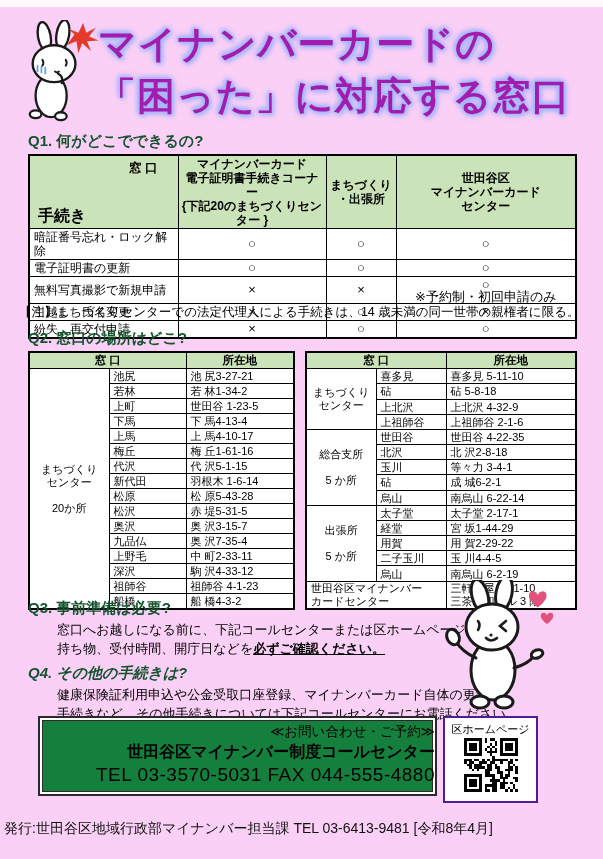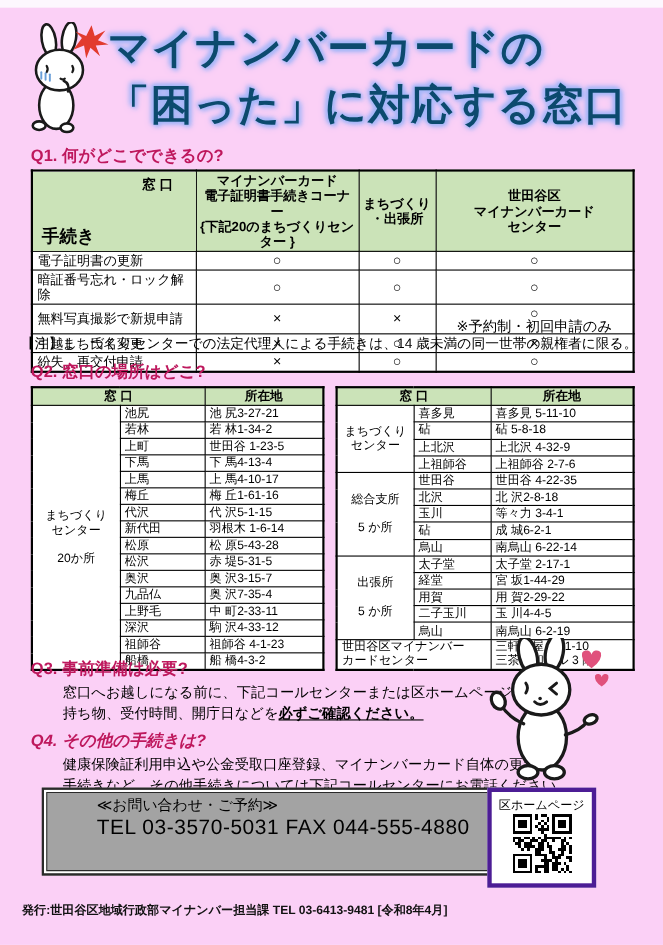--- a/index.html
+++ b/index.html
@@ -3,25 +3,25 @@
 <meta charset="utf-8">
 <style>
   html,body{margin:0;padding:0;}
   body{font-family:"Liberation Sans","DejaVu Sans",sans-serif;}
   .page{position:relative;width:603px;height:859px;background:#fbd0f6;overflow:hidden;color:#000;}
   .top-strip{position:absolute;left:0;top:0;width:603px;height:7px;background:#fdf7fe;}
   .pre{white-space:pre-line;}
 
   
   .mascot-top{position:absolute;left:12px;top:20px;width:88px;height:102px;}
-  .title{position:absolute;left:98px;top:18px;font-size:38px;font-weight:900;line-height:52px;letter-spacing:1px;color:#0c4a6e;
+  .title{position:absolute;left:98px;top:18px;font-size:38px;font-weight:900;line-height:52px;letter-spacing:1px;color:#a21caf;
          text-shadow:0 0 2px #a3b6f8,0 0 5px #a3b6f8,0 0 9px #a3b6f8,2px 2px 4px #a3b6f8,-2px -2px 4px #a3b6f8;}
 
   
-  .qhead{position:absolute;font-size:15px;font-weight:bold;color:#be185d;}
+  .qhead{position:absolute;font-size:15px;font-weight:bold;color:#14532d;}
 
   
   .t1{position:absolute;left:28px;top:154px;width:549px;border-collapse:collapse;table-layout:fixed;background:#fff;border:2px solid #000;}
   .t1 th{background:#cbe3b8;border:1px solid #000;font-size:12px;font-weight:bold;text-align:center;padding:1px 2px;line-height:14px;}
   .t1 td{border:1px solid #000;font-size:12px;padding:1px 4px;line-height:14px;}
   .t1 td.mark{text-align:center;font-size:13px;padding:1px 2px;}
   .t1 tr.r{height:17px;}
   .t1 tr.r-tall{height:15px;}
   .corner{position:relative;height:46px;background-color:#cbe3b8;
     background-image:linear-gradient(to bottom right,rgba(0,0,0,0) calc(50% - 1px),#000 calc(50% - 1px),#000 calc(50% + 0.2px),rgba(0,0,0,0) calc(50% + 0.2px));}
@@ -39,36 +39,36 @@
   .t2 .nm{text-align:left;}
   .t2 .ad{text-align:left;}
   .t2 .ftr{text-align:left;line-height:13px;}
   .t2 td.two{line-height:13px;}
 
   
   .qbody{position:absolute;font-size:13px;line-height:19px;color:#000;}
   .em{font-weight:bold;text-decoration:underline;}
 
   
-  .contact{position:absolute;left:38px;top:716px;width:395px;height:76px;background:#a3a3a3;border:2px solid #2a2a2a;
-           box-shadow:inset 0 0 0 2px #fff,inset 0 0 0 3px #2a2a2a;text-align:left;padding-left:48px;}
+  .contact{position:absolute;left:38px;top:716px;width:395px;height:76px;background:#15803d;border:2px solid #2a2a2a;
+           box-shadow:inset 0 0 0 2px #fff,inset 0 0 0 3px #2a2a2a;text-align:right;}
   .contact .t{font-size:13.5px;margin-top:5px;}
   .contact .n{font-size:16px;font-weight:bold;margin-top:1px;}
   .contact .tel{font-size:19px;margin-top:1px;letter-spacing:0.5px;}
   .contact .h{font-size:11.5px;margin-top:1px;}
 
   
-  .qr-panel{position:absolute;left:443px;top:716px;width:91px;height:83px;background:#fff;border:4px solid #4c1d95;text-align:center;z-index:3;}
+  .qr-panel{position:absolute;left:443px;top:716px;width:91px;height:83px;background:#fff;border:2px solid #4c1d95;text-align:center;z-index:3;}
   .qr-label{font-size:11px;margin-top:4px;}
   .qr-code{margin-top:1px;}
 
   
   .mascot-bottom{position:absolute;left:438px;top:580px;width:120px;height:140px;z-index:2;}
 
-  .footer{position:absolute;left:20px;top:820px;font-size:11px;color:#111;font-weight:bold;}
+  .footer{position:absolute;left:4px;top:820px;font-size:14px;color:#111;}
 </style>
 </head>
 <body>
 
 <div class="page">
   <div class="top-strip"></div>
 
   <svg class="mascot-top" viewBox="0 0 90 105">
     <g stroke="#1a1a1a" stroke-width="2.4" fill="#fff" stroke-linecap="round">
       <ellipse cx="33" cy="17" rx="6.5" ry="15" transform="rotate(-10 33 17)"></ellipse>
@@ -115,27 +115,27 @@
       <th class="pre">マイナンバーカード
 電子証明書手続きコーナー
 {下記20のまちづくりセンター }</th>
       <th class="pre">まちづくり
 ・出張所</th>
       <th class="pre">世田谷区
 マイナンバーカード
 センター</th>
     </tr>
     <tr class="r">
-      <td>電子証明書の更新</td>
+      <td>暗証番号忘れ・ロック解除</td>
       <td class="mark">○</td>
       <td class="mark">○</td>
       <td class="mark">○</td>
     </tr>
     <tr class="r">
-      <td>暗証番号忘れ・ロック解除</td>
+      <td>電子証明書の更新</td>
       <td class="mark">○</td>
       <td class="mark">○</td>
       <td class="mark">○</td>
     </tr>
     <tr class="r-tall">
       <td>無料写真撮影で新規申請</td>
       <td class="mark">×</td>
       <td class="mark">×</td>
       <td class="mark">
         <div>○</div>
@@ -265,21 +265,21 @@
       <tr>
             <td class="nm">砧</td>
             <td class="ad">砧 5-8-18</td>
           </tr>
       <tr>
             <td class="nm">上北沢</td>
             <td class="ad">上北沢 4-32-9</td>
           </tr>
       <tr>
             <td class="nm">上祖師谷</td>
-            <td class="ad">上祖師谷 2-7-6</td>
+            <td class="ad">上祖師谷 2-1-6</td>
           </tr>
       <tr>
         <td rowspan="5" class="grp pre">総合支所
 
 5 か所</td>
         <td class="nm">世田谷</td>
         <td class="ad">世田谷 4-22-35</td>
       </tr>
       <tr>
             <td class="nm">北沢</td>
@@ -362,20 +362,21 @@
     </g>
     <circle cx="53" cy="55" r="1.6" fill="#1a1a1a"></circle>
     <g fill="#e0517c">
       <path d="M96,14 a5,5 0 0 1 9,2 a5,5 0 0 1 9,-2 q2,7 -9,15 q-11,-8 -9,-15 z" transform="scale(0.95)"></path>
       <path d="M103,34 a3.4,3.4 0 0 1 6,1.4 a3.4,3.4 0 0 1 6,-1.4 q1.4,5 -6,10 q-7.4,-5 -6,-10 z"></path>
     </g>
   </svg>
 
   <div class="contact">
     <div class="t">≪お問い合わせ・ご予約≫</div>
+    <div class="n">世田谷区マイナンバー制度コールセンター</div>
     <div class="tel">TEL 03-3570-5031  FAX 044-555-4880</div>
   </div>
 
   <div class="qr-panel">
     <div class="qr-label">区ホームページ</div>
     <div class="qr-code"><svg viewBox="0 0 21 21" width="54" height="54" shape-rendering="crispEdges" fill="#000">
           <rect x="8" y="0" width="1" height="1"></rect>
           <rect x="10" y="0" width="1" height="1"></rect>
           <rect x="11" y="0" width="1" height="1"></rect>
           <rect x="8" y="1" width="1" height="1"></rect>

